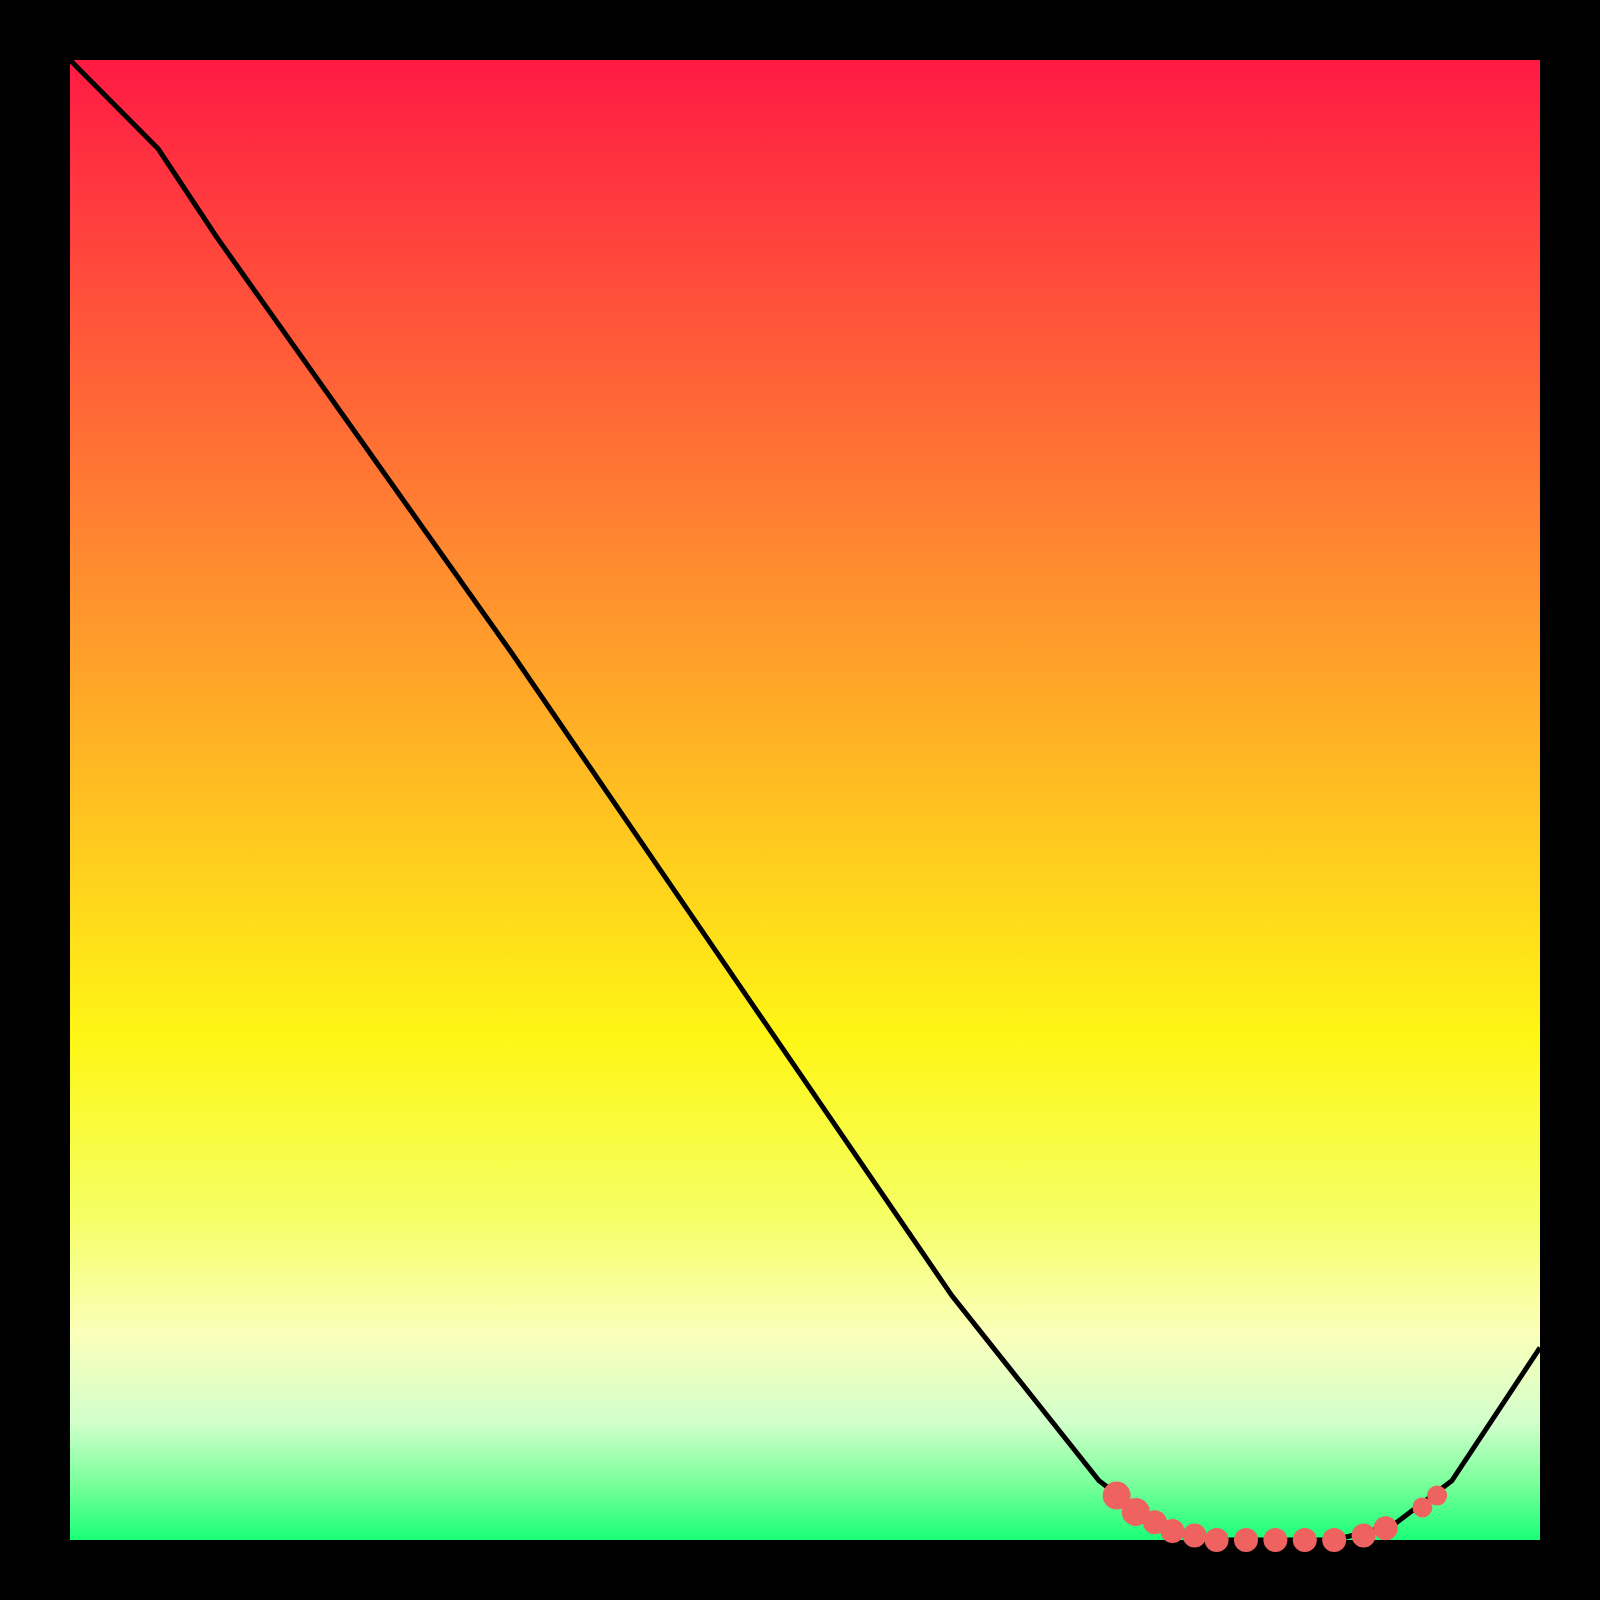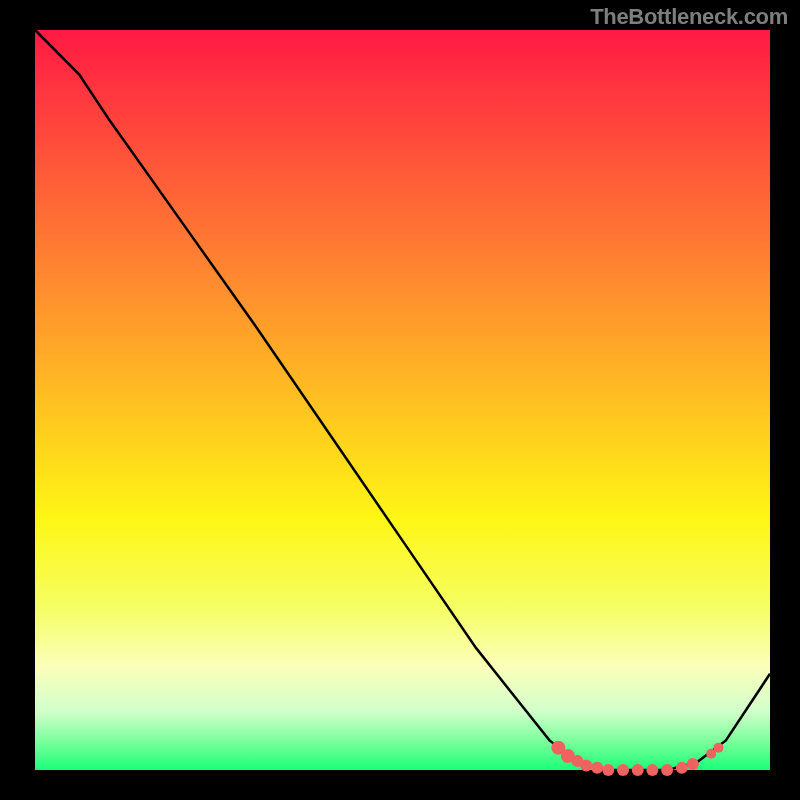--- a/index.html
+++ b/index.html
@@ -77,14 +77,13 @@
         <circle cx="623.00" cy="770.00" r="6" class="marker"></circle>
         <circle cx="637.70" cy="770.00" r="6" class="marker"></circle>
         <circle cx="652.40" cy="770.00" r="6" class="marker"></circle>
         <circle cx="667.10" cy="770.00" r="6" class="marker"></circle>
         <circle cx="681.80" cy="767.78" r="6" class="marker"></circle>
         <circle cx="692.83" cy="764.08" r="6" class="marker"></circle>
         <circle cx="711.20" cy="753.72" r="5" class="marker"></circle>
         <circle cx="718.55" cy="747.80" r="5" class="marker"></circle>
       </g>
   </svg>
-  <div class="watermark">TheBottleneck.com</div>
 </div>
 
 </body></html>

